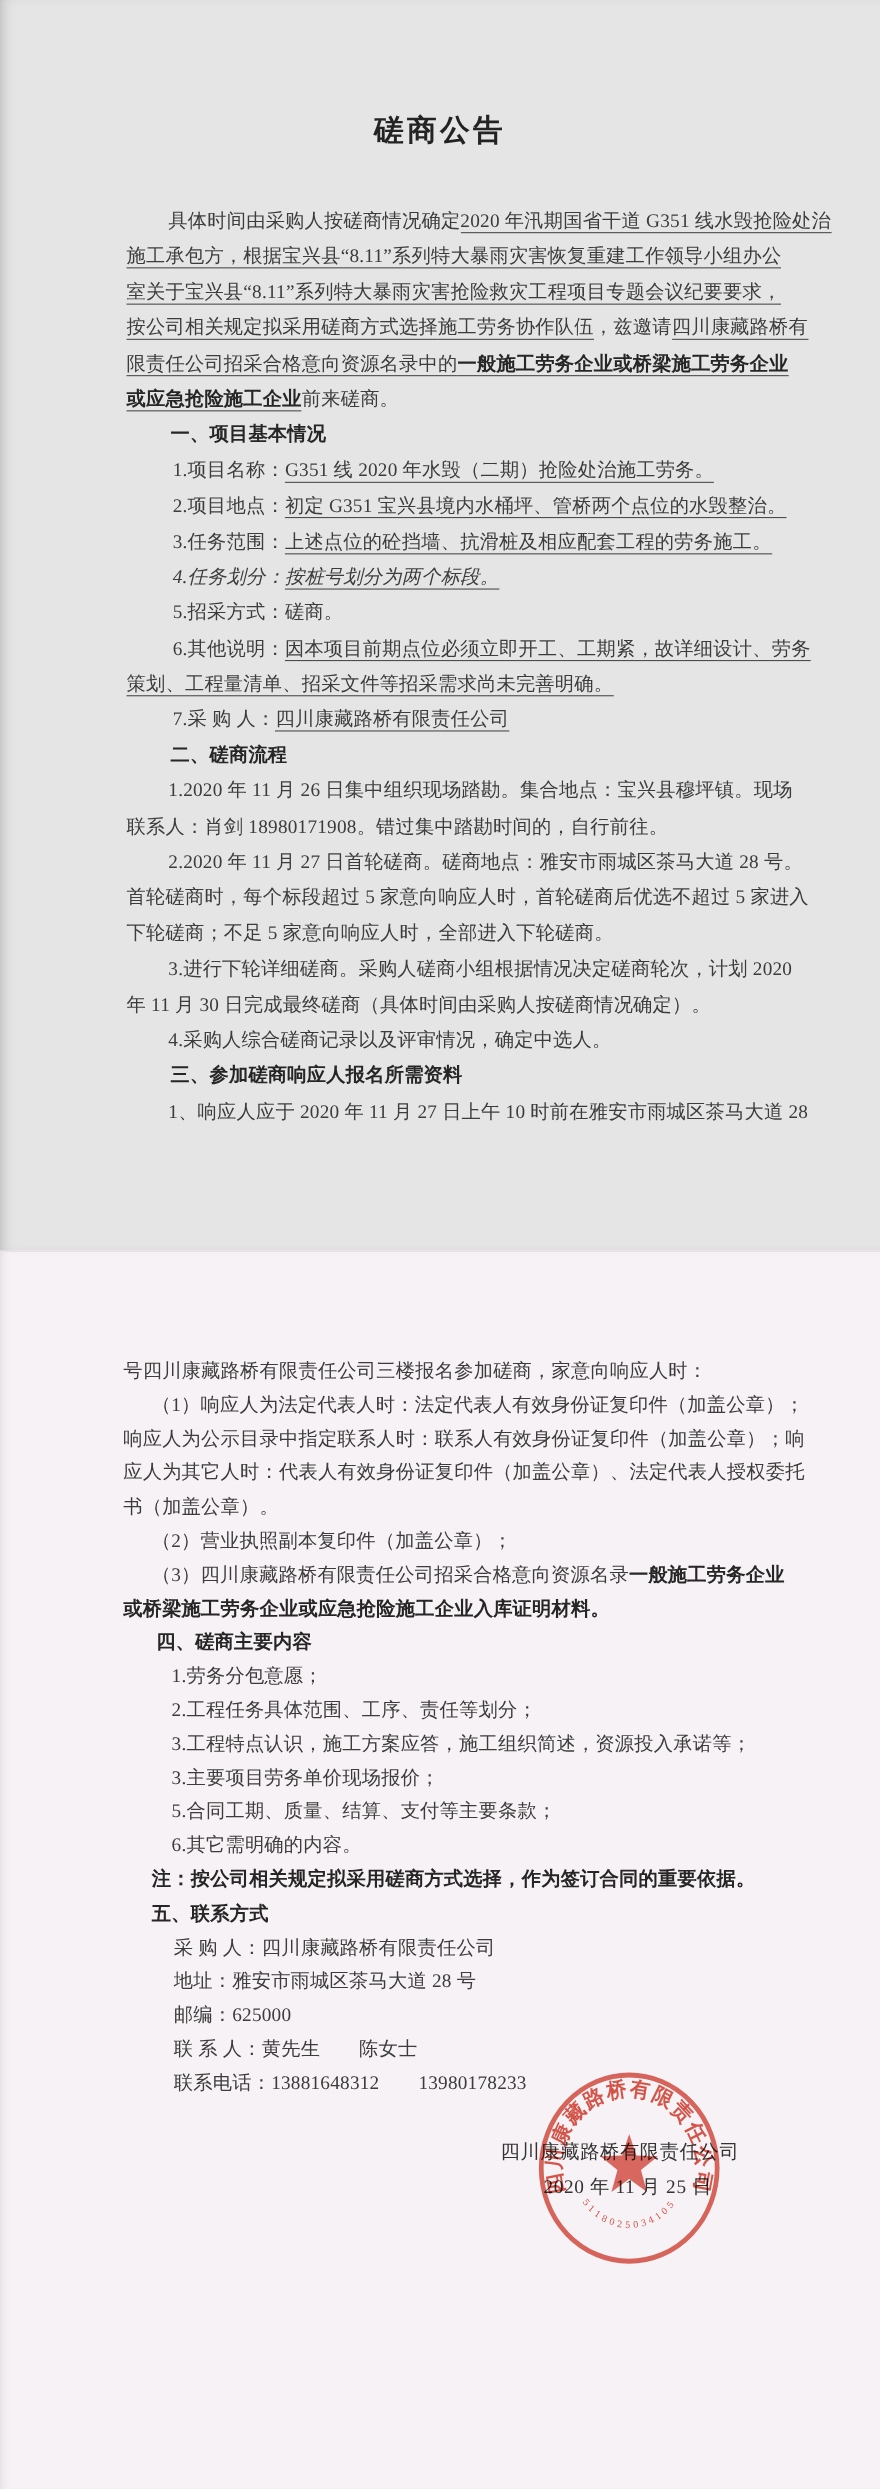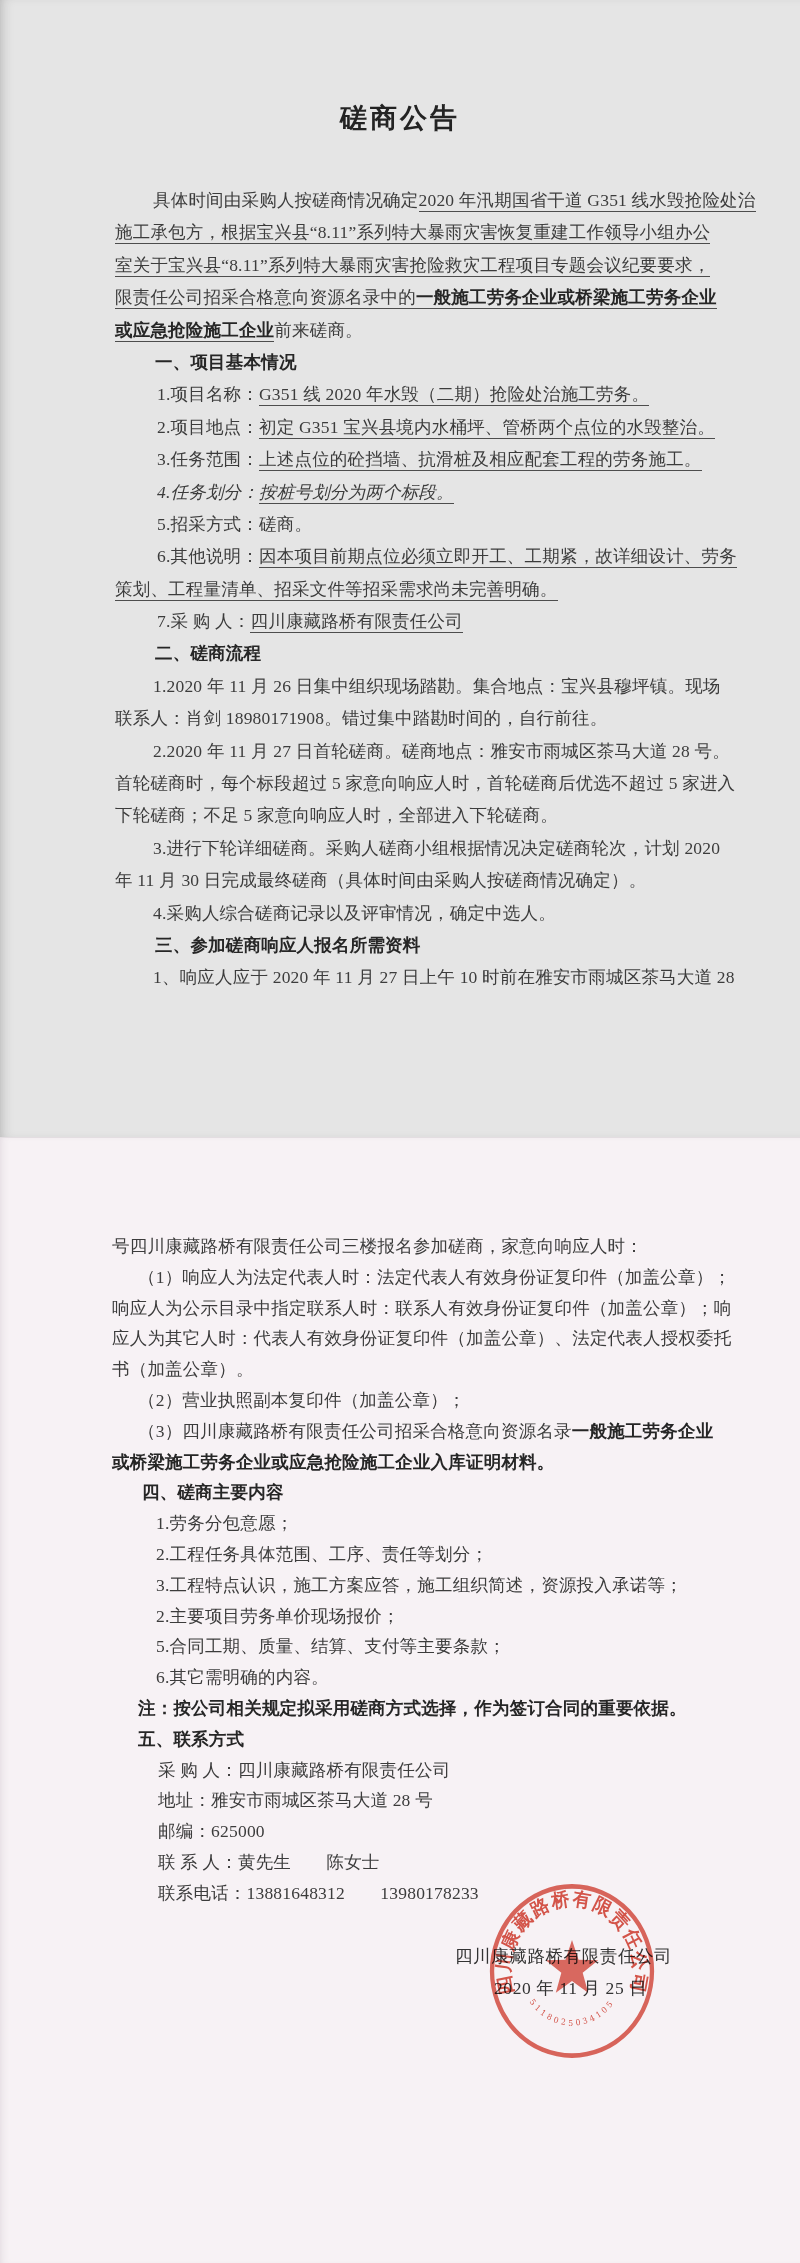--- a/index.html
+++ b/index.html
@@ -47,20 +47,21 @@
 <body>
 
 <div class="canvas">
 
   <section class="page page1">
     <h1 class="title">磋商公告</h1>
     <div class="lines">
         <div class="line" style="padding-left: 38px;"><span class="seg">具体时间由采购人按磋商情况确定</span><span class="seg u">2020 年汛期国省干道 G351 线水毁抢险处治</span></div>
         <div class="line"><span class="seg u">施工承包方，根据宝兴县“8.11”系列特大暴雨灾害恢复重建工作领导小组办公</span></div>
         <div class="line"><span class="seg u">室关于宝兴县“8.11”系列特大暴雨灾害抢险救灾工程项目专题会议纪要要求，</span></div>
+        <div class="line"><span class="seg u">按公司相关规定拟采用磋商方式选择</span><span class="seg u">施工劳务协作队伍</span><span class="seg">，兹邀请</span><span class="seg u">四川康藏路桥有</span></div>
         <div class="line"><span class="seg u">限责任公司招采合格意向资源名录中的</span><span class="seg b u">一般施工劳务企业或桥梁施工劳务企业</span></div>
         <div class="line"><span class="seg b u">或应急抢险施工企业</span><span class="seg">前来磋商。</span></div>
         <div class="line" style="padding-left: 40px;"><span class="seg b">一、项目基本情况</span></div>
         <div class="line" style="padding-left: 42px;"><span class="seg">1.项目名称：</span><span class="seg u">G351 线 2020 年水毁（二期）抢险处治施工劳务。</span></div>
         <div class="line" style="padding-left: 42px;"><span class="seg">2.项目地点：</span><span class="seg u">初定 G351 宝兴县境内水桶坪、管桥两个点位的水毁整治。</span></div>
         <div class="line" style="padding-left: 42px;"><span class="seg">3.任务范围：</span><span class="seg u">上述点位的砼挡墙、抗滑桩及相应配套工程的劳务施工。</span></div>
         <div class="line" style="padding-left: 42px; font-style: italic;"><span class="seg">4.任务划分：</span><span class="seg u">按桩号划分为两个标段。</span></div>
         <div class="line" style="padding-left: 42px;"><span class="seg">5.招采方式：磋商。</span></div>
         <div class="line" style="padding-left: 42px;"><span class="seg">6.其他说明：</span><span class="seg u">因本项目前期点位必须立即开工、工期紧，故详细设计、劳务</span></div>
         <div class="line"><span class="seg u">策划、工程量清单、招采文件等招采需求尚未完善明确。</span></div>
@@ -86,21 +87,21 @@
         <div class="line"><span class="seg">响应人为公示目录中指定联系人时：联系人有效身份证复印件（加盖公章）；响</span></div>
         <div class="line"><span class="seg">应人为其它人时：代表人有效身份证复印件（加盖公章）、法定代表人授权委托</span></div>
         <div class="line"><span class="seg">书（加盖公章）。</span></div>
         <div class="line" style="padding-left: 26px;"><span class="seg">（2）营业执照副本复印件（加盖公章）；</span></div>
         <div class="line" style="padding-left: 26px;"><span class="seg">（3）四川康藏路桥有限责任公司招采合格意向资源名录</span><span class="seg b">一般施工劳务企业</span></div>
         <div class="line"><span class="seg b">或桥梁施工劳务企业或应急抢险施工企业入库证明材料。</span></div>
         <div class="line" style="padding-left: 30px;"><span class="seg b">四、磋商主要内容</span></div>
         <div class="line" style="padding-left: 44px;"><span class="seg">1.劳务分包意愿；</span></div>
         <div class="line" style="padding-left: 44px;"><span class="seg">2.工程任务具体范围、工序、责任等划分；</span></div>
         <div class="line" style="padding-left: 44px;"><span class="seg">3.工程特点认识，施工方案应答，施工组织简述，资源投入承诺等；</span></div>
-        <div class="line" style="padding-left: 44px;"><span class="seg">2.主要项目劳务单价现场报价；</span></div>
+        <div class="line" style="padding-left: 44px;"><span class="seg">3.主要项目劳务单价现场报价；</span></div>
         <div class="line" style="padding-left: 44px;"><span class="seg">5.合同工期、质量、结算、支付等主要条款；</span></div>
         <div class="line" style="padding-left: 44px;"><span class="seg">6.其它需明确的内容。</span></div>
         <div class="line" style="padding-left: 26px;"><span class="seg b">注：按公司相关规定拟采用磋商方式选择，作为签订合同的重要依据。</span></div>
         <div class="line" style="padding-left: 26px;"><span class="seg b">五、联系方式</span></div>
         <div class="line" style="padding-left: 46px;"><span class="seg">采 购 人：四川康藏路桥有限责任公司</span></div>
         <div class="line" style="padding-left: 46px;"><span class="seg">地址：雅安市雨城区茶马大道 28 号</span></div>
         <div class="line" style="padding-left: 46px;"><span class="seg">邮编：625000</span></div>
         <div class="line" style="padding-left: 46px;"><span class="seg">联 系 人：黄先生　　陈女士</span></div>
         <div class="line" style="padding-left: 46px;"><span class="seg">联系电话：13881648312　　13980178233</span></div>
       </div>

